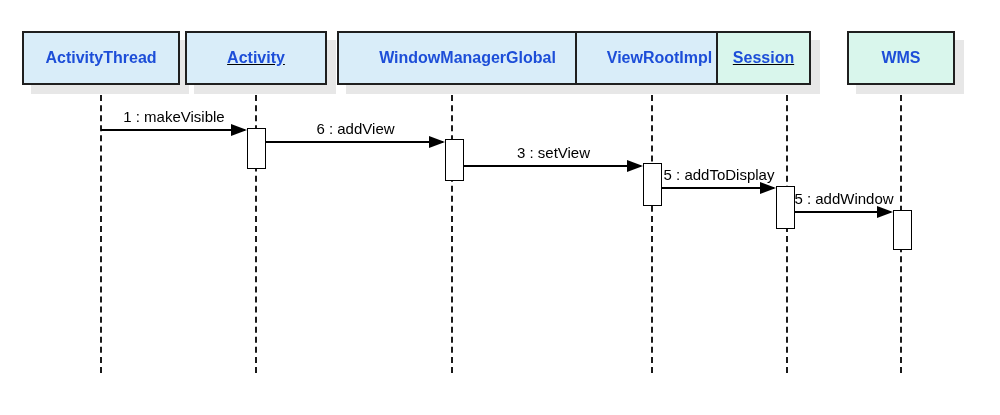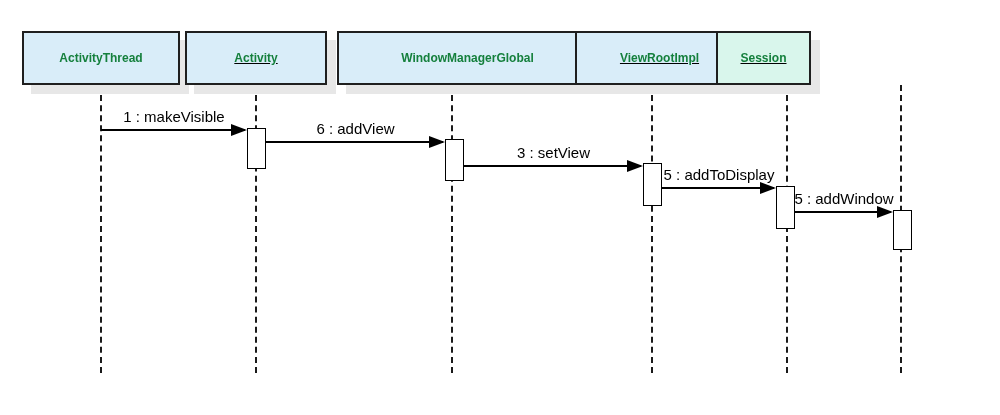--- a/index.html
+++ b/index.html
@@ -23,23 +23,23 @@
     box-sizing: border-box;
     border: 2px solid var(--border, #1f1f1f);
     box-shadow: 9px 9px 0 0 var(--shadow, #e7e7e7);
     display: flex;
     align-items: center;
     justify-content: center;
   }
   .participant.blue  { background: var(--participant-blue,  #d9edf9); }
   .participant.green { background: var(--participant-green, #d9f6ec); }
   .participant-label {
-    font-size: 12px;
+    font-size: 16px;
     font-weight: bold;
-    color: #15803d;
+    color: #1d4ed8;
     white-space: nowrap;
   }
   
   .lifeline {
     position: absolute;
     top: 85px;
     height: 288px;
     width: 0;
     border-left: 2px dashed var(--lifeline, #1a1a1a);
   }
@@ -97,25 +97,28 @@
 
   <div class="participant blue" style="left:22px;  width:158px;">
     <span class="participant-label">ActivityThread</span>
   </div>
   <div class="participant blue" style="left:185px; width:142px;text-decoration:underline;">
     <span class="participant-label">Activity</span>
   </div>
   <div class="participant blue" style="left:337px; width:261px;">
     <span class="participant-label">WindowManagerGlobal</span>
   </div>
-  <div class="participant blue" style="left:575px; width:169px;text-decoration:underline;">
+  <div class="participant blue" style="left:575px; width:169px;">
     <span class="participant-label">ViewRootImpl</span>
   </div>
   <div class="participant green" style="left:716px; width:95px;text-decoration:underline;">
     <span class="participant-label">Session</span>
+  </div>
+  <div class="participant green" style="left:847px; width:108px;">
+    <span class="participant-label">WMS</span>
   </div>
 
   <div class="activation" style="left:247px; top:128px; height:41px;"></div>
   <div class="activation" style="left:445px; top:139px; height:42px;"></div>
   <div class="activation" style="left:643px; top:163px; height:43px;"></div>
   <div class="activation" style="left:776px; top:186px; height:43px;"></div>
   <div class="activation" style="left:893px; top:210px; height:40px;"></div>
 
   <div class="message" style="left:101px; top:129px; width:146px;">
     <span class="msg-label">1 : makeVisible</span>

